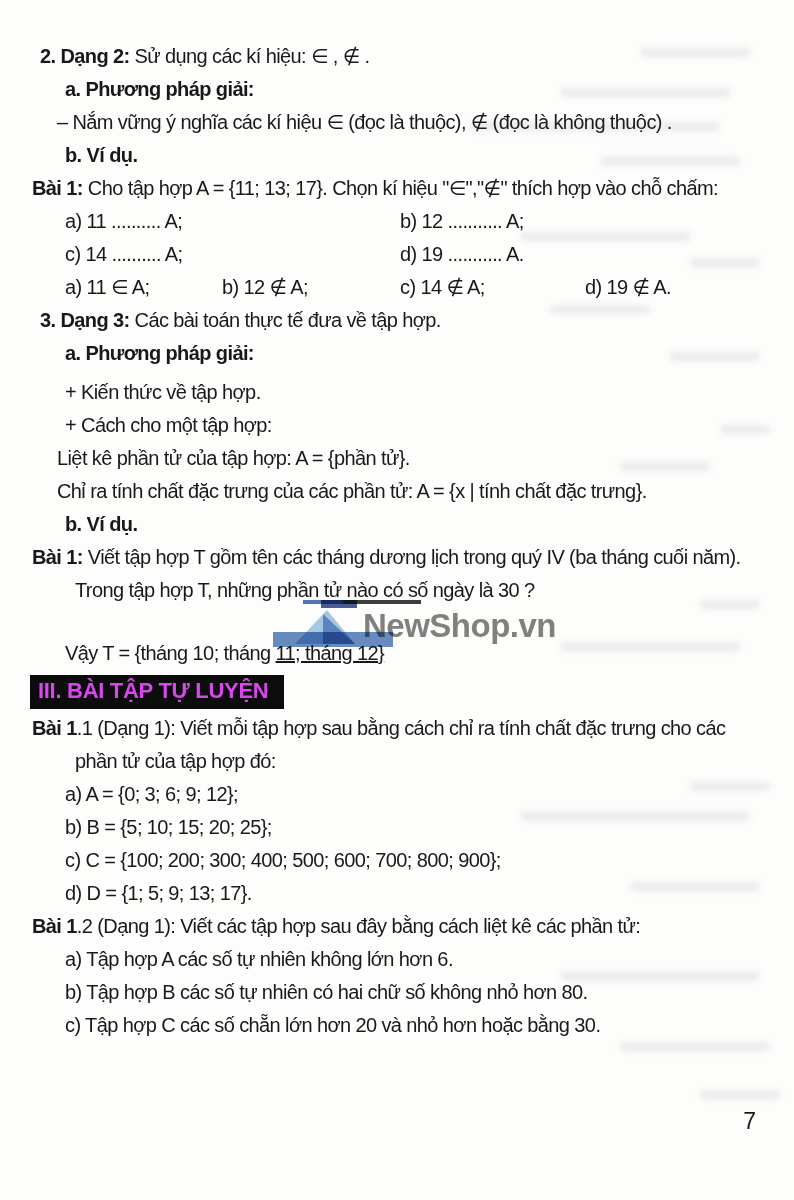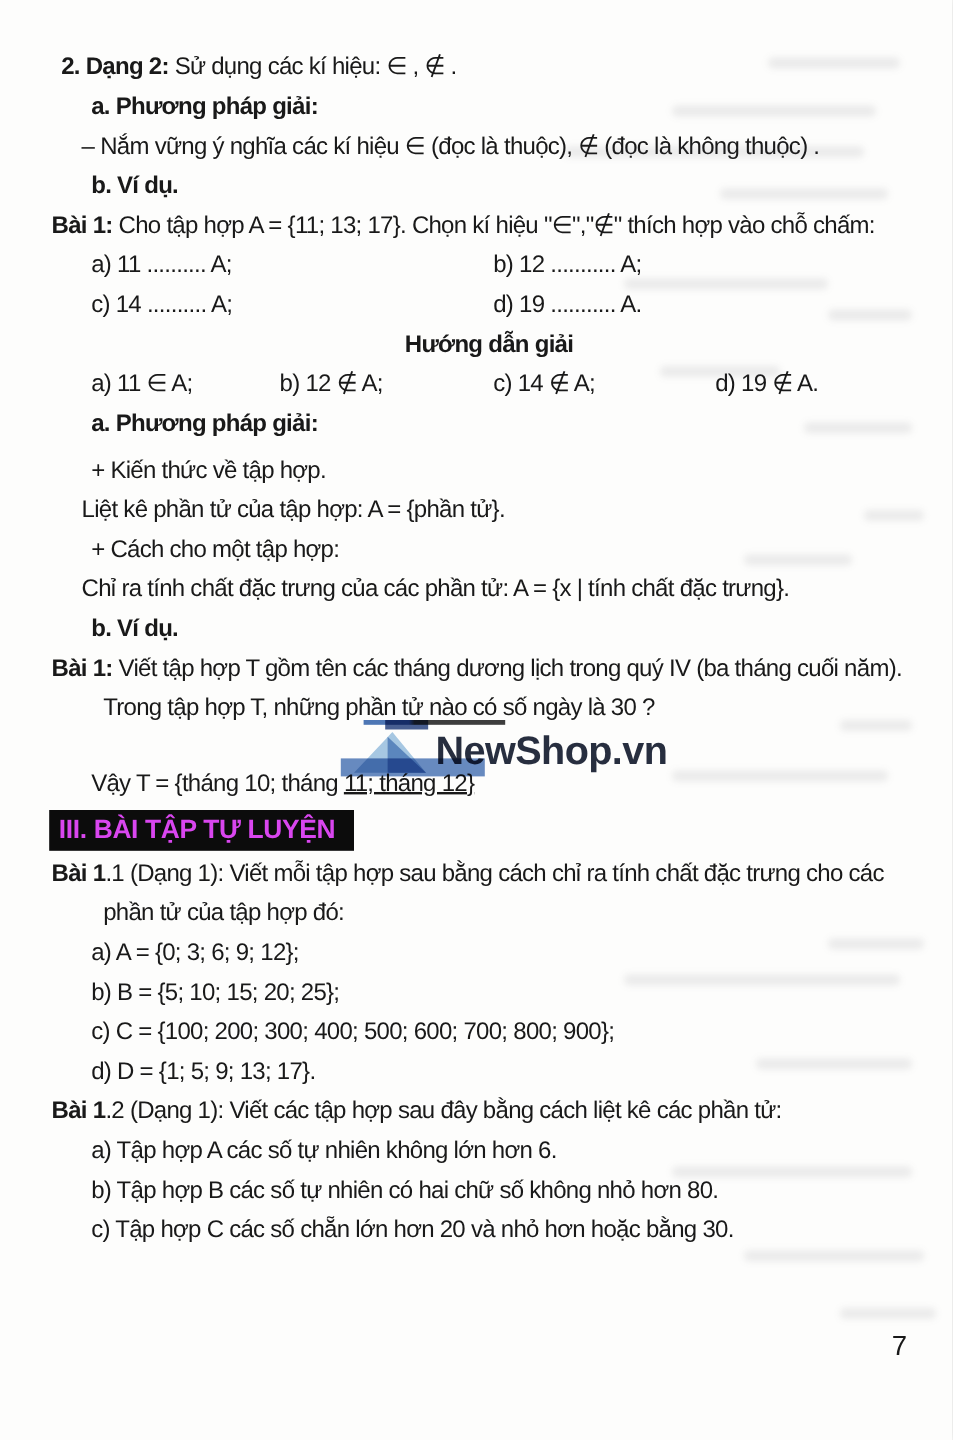--- a/index.html
+++ b/index.html
@@ -10,21 +10,21 @@
     background:#fdfdfc;
     overflow:hidden;
     font-family:"Liberation Sans","DejaVu Sans",sans-serif;
     color:#191919;
     font-size:20px;
     letter-spacing:-0.6px;
     box-shadow:0 0 6px rgba(0,0,0,.25);
   }
   .content{
     position:absolute;left:0;top:0;right:0;
-    padding:40px 22px 0 43px;
+    padding:40px 22px 0 32px;
     box-sizing:border-box;
   }
   .l{margin:0;line-height:33px;white-space:nowrap;}
   b,.b{font-weight:700;}
   .x8{padding-left:8px;}
   .x25{padding-left:25px;}
   .x33{padding-left:33px;}
   .x43{padding-left:43px;}
   .center{text-align:center;}
   
@@ -57,21 +57,21 @@
   }
   
   .watermark{
     position:absolute;left:293px;top:598px;
     display:flex;align-items:flex-start;
     mix-blend-mode:multiply;opacity:.9;
     pointer-events:none;
   }
   .wm-text{
     font-weight:800;font-size:33px;letter-spacing:-0.5px;
-    color:#0f172a;line-height:36px;margin:10px 0 0 6px;
+    color:#737373;line-height:36px;margin:10px 0 0 6px;
   }
   .under-mark{
     position:absolute;left:303px;top:600px;width:118px;height:4px;
     background:linear-gradient(90deg,#2f5fa8 0,#2f5fa8 32%,#1b1b1b 36%,#1b1b1b 100%);
     opacity:.85;
   }
   .pagenum{
     position:absolute;right:38px;top:1108px;
     font-size:23px;letter-spacing:0;
   }
@@ -98,33 +98,33 @@
 
     <div class="row2">
       <span class="ca">a) 11 .......... A;</span>
       <span class="cb">b) 12 ........... A;</span>
     </div>
     <div class="row2">
       <span class="ca">c) 14 .......... A;</span>
       <span class="cb">d) 19 ........... A.</span>
     </div>
 
-    <p class="l center b">Hướng dẫn giải</p>
 
     <div class="rowans">
       <span class="a1">a) 11 ∈ A;</span>
       <span class="a2">b) 12 ∉ A;</span>
       <span class="a3">c) 14 ∉ A;</span>
       <span class="a4">d) 19 ∉  A.</span>
     </div>
 
+    <p class="l x8"><b>3. Dạng 3:</b><span> Các bài toán thực tế đưa về tập hợp.</span></p>
     <p class="l x33 b">a. Phương pháp giải:</p>
     <p class="l x33 mt6">+ Kiến thức về tập hợp.</p>
+    <p class="l x33">+ Cách cho một tập hợp:</p>
     <p class="l x25">Liệt kê phần tử của tập hợp: A = {phần tử}.</p>
-    <p class="l x33">+ Cách cho một tập hợp:</p>
     <p class="l x25">Chỉ ra tính chất đặc trưng của các phần tử: A = {x | tính chất đặc trưng}.</p>
     <p class="l x33 b">b. Ví dụ.</p>
     <p class="l"><b>Bài 1:</b><span> Viết tập hợp T gồm tên các tháng dương lịch trong quý IV (ba tháng cuối năm).</span></p>
     <p class="l x43 gap30">Trong tập hợp T, những phần tử nào có số ngày là 30 ?</p>
 
     <p class="l x33"><span>Vậy T = {tháng 10; tháng </span><span class="hl-wrap"><span class="hl-bar"></span><span>11; tháng 12}</span></span></p>
 
     <div>
       <span class="secbar">III. BÀI TẬP TỰ LUYỆN</span>
     </div>

